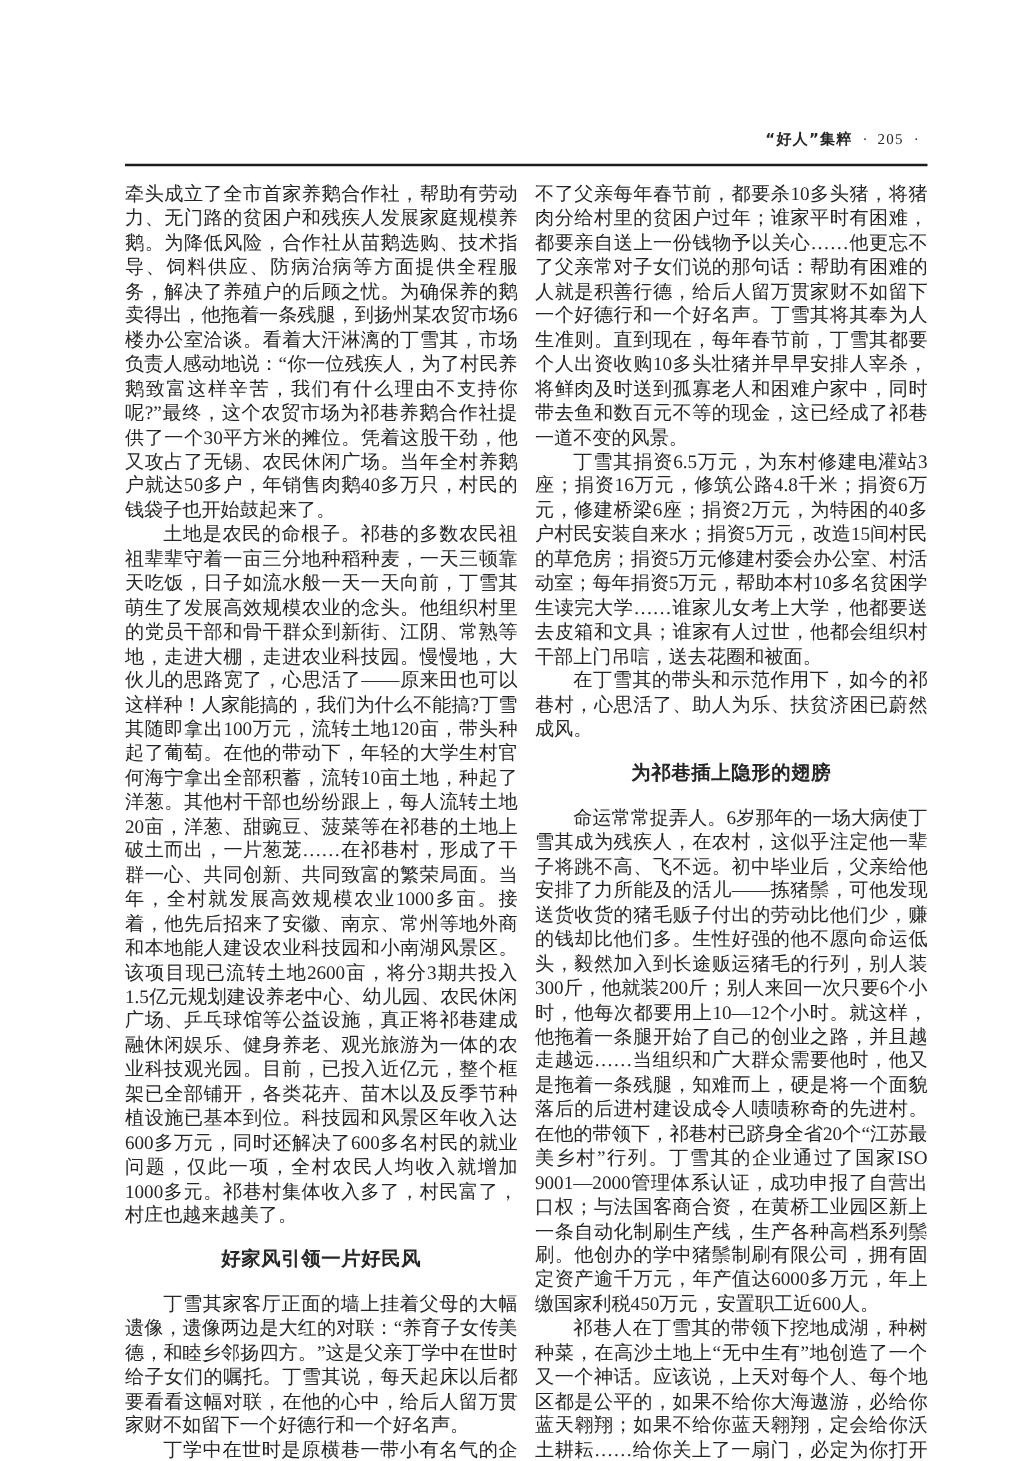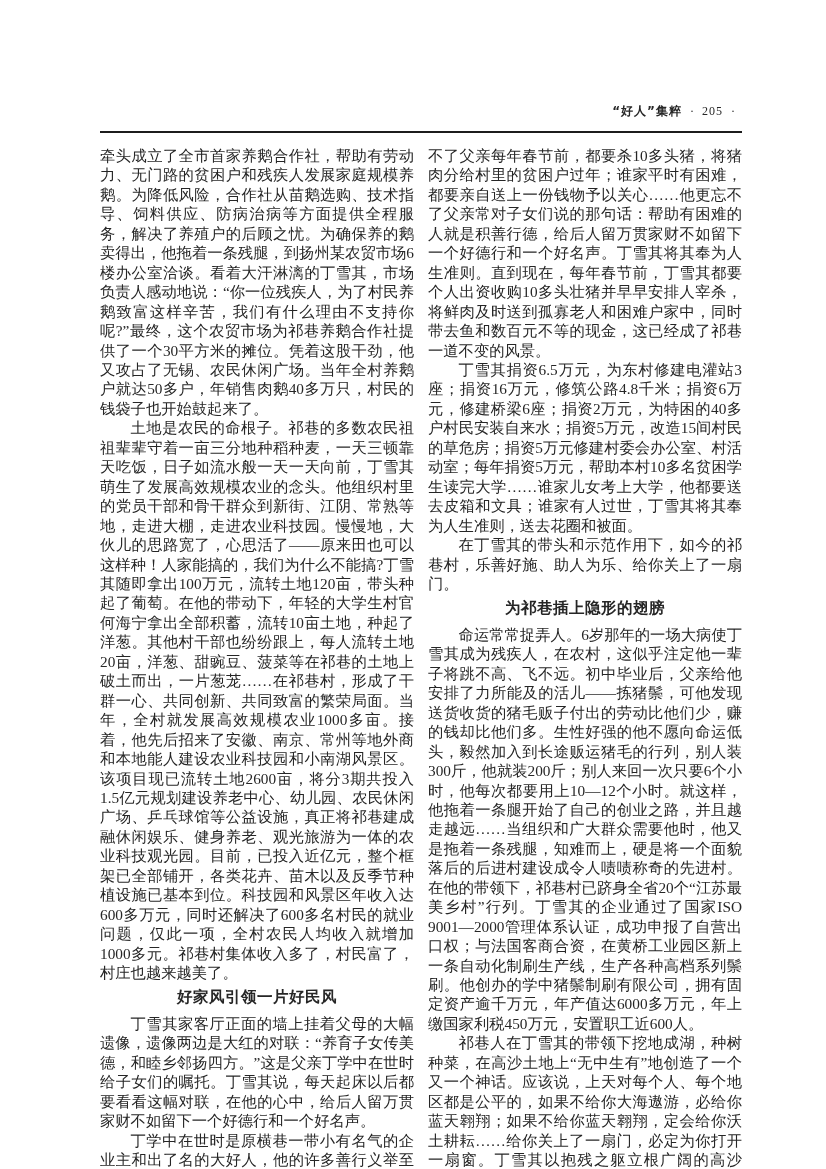--- a/index.html
+++ b/index.html
@@ -63,21 +63,21 @@
     font-size: 15.3px;
     line-height: 19.45px;
     text-align: justify;
     text-justify: inter-character;
     overflow-wrap: break-word;
   }
   p.para.indent {
     text-indent: 2em;
   }
   h3.section-heading {
-    margin: 6px;
+    margin: 16px;
     font-size: 15.5px;
     line-height: 19.45px;
     text-align: center;
     font-weight: 700;
     font-family: "DejaVu Sans", "Liberation Sans", sans-serif;
     letter-spacing: 0.5px;
   }
 </style>
 </head>
 <body>
@@ -97,22 +97,22 @@
     <div class="content">
       <div class="column">
           <p class="para">牵头成立了全市首家养鹅合作社，帮助有劳动力、无门路的贫困户和残疾人发展家庭规模养鹅。为降低风险，合作社从苗鹅选购、技术指导、饲料供应、防病治病等方面提供全程服务，解决了养殖户的后顾之忧。为确保养的鹅卖得出，他拖着一条残腿，到扬州某农贸市场6楼办公室洽谈。看着大汗淋漓的丁雪其，市场负责人感动地说：“你一位残疾人，为了村民养鹅致富这样辛苦，我们有什么理由不支持你呢?”最终，这个农贸市场为祁巷养鹅合作社提供了一个30平方米的摊位。凭着这股干劲，他又攻占了无锡、农民休闲广场。当年全村养鹅户就达50多户，年销售肉鹅40多万只，村民的钱袋子也开始鼓起来了。</p>
           <p class="para indent">土地是农民的命根子。祁巷的多数农民祖祖辈辈守着一亩三分地种稻种麦，一天三顿靠天吃饭，日子如流水般一天一天向前，丁雪其萌生了发展高效规模农业的念头。他组织村里的党员干部和骨干群众到新街、江阴、常熟等地，走进大棚，走进农业科技园。慢慢地，大伙儿的思路宽了，心思活了——原来田也可以这样种！人家能搞的，我们为什么不能搞?丁雪其随即拿出100万元，流转土地120亩，带头种起了葡萄。在他的带动下，年轻的大学生村官何海宁拿出全部积蓄，流转10亩土地，种起了洋葱。其他村干部也纷纷跟上，每人流转土地20亩，洋葱、甜豌豆、菠菜等在祁巷的土地上破土而出，一片葱茏……在祁巷村，形成了干群一心、共同创新、共同致富的繁荣局面。当年，全村就发展高效规模农业1000多亩。接着，他先后招来了安徽、南京、常州等地外商和本地能人建设农业科技园和小南湖风景区。该项目现已流转土地2600亩，将分3期共投入1.5亿元规划建设养老中心、幼儿园、农民休闲广场、乒乓球馆等公益设施，真正将祁巷建成融休闲娱乐、健身养老、观光旅游为一体的农业科技观光园。目前，已投入近亿元，整个框架已全部铺开，各类花卉、苗木以及反季节种植设施已基本到位。科技园和风景区年收入达600多万元，同时还解决了600多名村民的就业问题，仅此一项，全村农民人均收入就增加1000多元。祁巷村集体收入多了，村民富了，村庄也越来越美了。</p>
           <h3 class="section-heading">好家风引领一片好民风</h3>
           <p class="para indent">丁雪其家客厅正面的墙上挂着父母的大幅遗像，遗像两边是大红的对联：“养育子女传美德，和睦乡邻扬四方。”这是父亲丁学中在世时给子女们的嘱托。丁雪其说，每天起床以后都要看看这幅对联，在他的心中，给后人留万贯家财不如留下一个好德行和一个好名声。</p>
           <p class="para indent">丁学中在世时是原横巷一带小有名气的企业主和出了名的大好人，他的许多善行义举至今仍为那一带的人交口称赞，更影响着丁雪其的为人处事。他总忘</p>
         </div>
       <div class="column">
           <p class="para">不了父亲每年春节前，都要杀10多头猪，将猪肉分给村里的贫困户过年；谁家平时有困难，都要亲自送上一份钱物予以关心……他更忘不了父亲常对子女们说的那句话：帮助有困难的人就是积善行德，给后人留万贯家财不如留下一个好德行和一个好名声。丁雪其将其奉为人生准则。直到现在，每年春节前，丁雪其都要个人出资收购10多头壮猪并早早安排人宰杀，将鲜肉及时送到孤寡老人和困难户家中，同时带去鱼和数百元不等的现金，这已经成了祁巷一道不变的风景。</p>
-          <p class="para indent">丁雪其捐资6.5万元，为东村修建电灌站3座；捐资16万元，修筑公路4.8千米；捐资6万元，修建桥梁6座；捐资2万元，为特困的40多户村民安装自来水；捐资5万元，改造15间村民的草危房；捐资5万元修建村委会办公室、村活动室；每年捐资5万元，帮助本村10多名贫困学生读完大学……谁家儿女考上大学，他都要送去皮箱和文具；谁家有人过世，丁雪其将其奉为人生准则，送去花圈和被面。</p>
-          <p class="para indent">在丁雪其的带头和示范作用下，如今的祁巷村，乐善好施、助人为乐、给你关上了一扇门。</p>
+          <p class="para indent">丁雪其捐资6.5万元，为东村修建电灌站3座；捐资16万元，修筑公路4.8千米；捐资6万元，修建桥梁6座；捐资2万元，为特困的40多户村民安装自来水；捐资5万元，改造15间村民的草危房；捐资5万元修建村委会办公室、村活动室；每年捐资5万元，帮助本村10多名贫困学生读完大学……谁家儿女考上大学，他都要送去皮箱和文具；谁家有人过世，他都会组织村干部上门吊唁，送去花圈和被面。</p>
+          <p class="para indent">在丁雪其的带头和示范作用下，如今的祁巷村，心思活了、助人为乐、扶贫济困已蔚然成风。</p>
           <h3 class="section-heading">为祁巷插上隐形的翅膀</h3>
           <p class="para indent">命运常常捉弄人。6岁那年的一场大病使丁雪其成为残疾人，在农村，这似乎注定他一辈子将跳不高、飞不远。初中毕业后，父亲给他安排了力所能及的活儿——拣猪鬃，可他发现送货收货的猪毛贩子付出的劳动比他们少，赚的钱却比他们多。生性好强的他不愿向命运低头，毅然加入到长途贩运猪毛的行列，别人装300斤，他就装200斤；别人来回一次只要6个小时，他每次都要用上10—12个小时。就这样，他拖着一条腿开始了自己的创业之路，并且越走越远……当组织和广大群众需要他时，他又是拖着一条残腿，知难而上，硬是将一个面貌落后的后进村建设成令人啧啧称奇的先进村。在他的带领下，祁巷村已跻身全省20个“江苏最美乡村”行列。丁雪其的企业通过了国家ISO 9001—2000管理体系认证，成功申报了自营出口权；与法国客商合资，在黄桥工业园区新上一条自动化制刷生产线，生产各种高档系列鬃刷。他创办的学中猪鬃制刷有限公司，拥有固定资产逾千万元，年产值达6000多万元，年上缴国家利税450万元，安置职工近600人。</p>
           <p class="para indent">祁巷人在丁雪其的带领下挖地成湖，种树种菜，在高沙土地上“无中生有”地创造了一个又一个神话。应该说，上天对每个人、每个地区都是公平的，如果不给你大海遨游，必给你蓝天翱翔；如果不给你蓝天翱翔，定会给你沃土耕耘……给你关上了一扇门，必定为你打开一扇窗。丁雪其以抱残之躯立根广阔的高沙土，为自己插上了一双隐形的翅膀，带领他的乡亲们，从那扇透过希望亮光的窗户里，飞向更为广阔的新天地。</p>
         </div>
     </div>
 
   </div>
 </div>
 
 </body></html>

